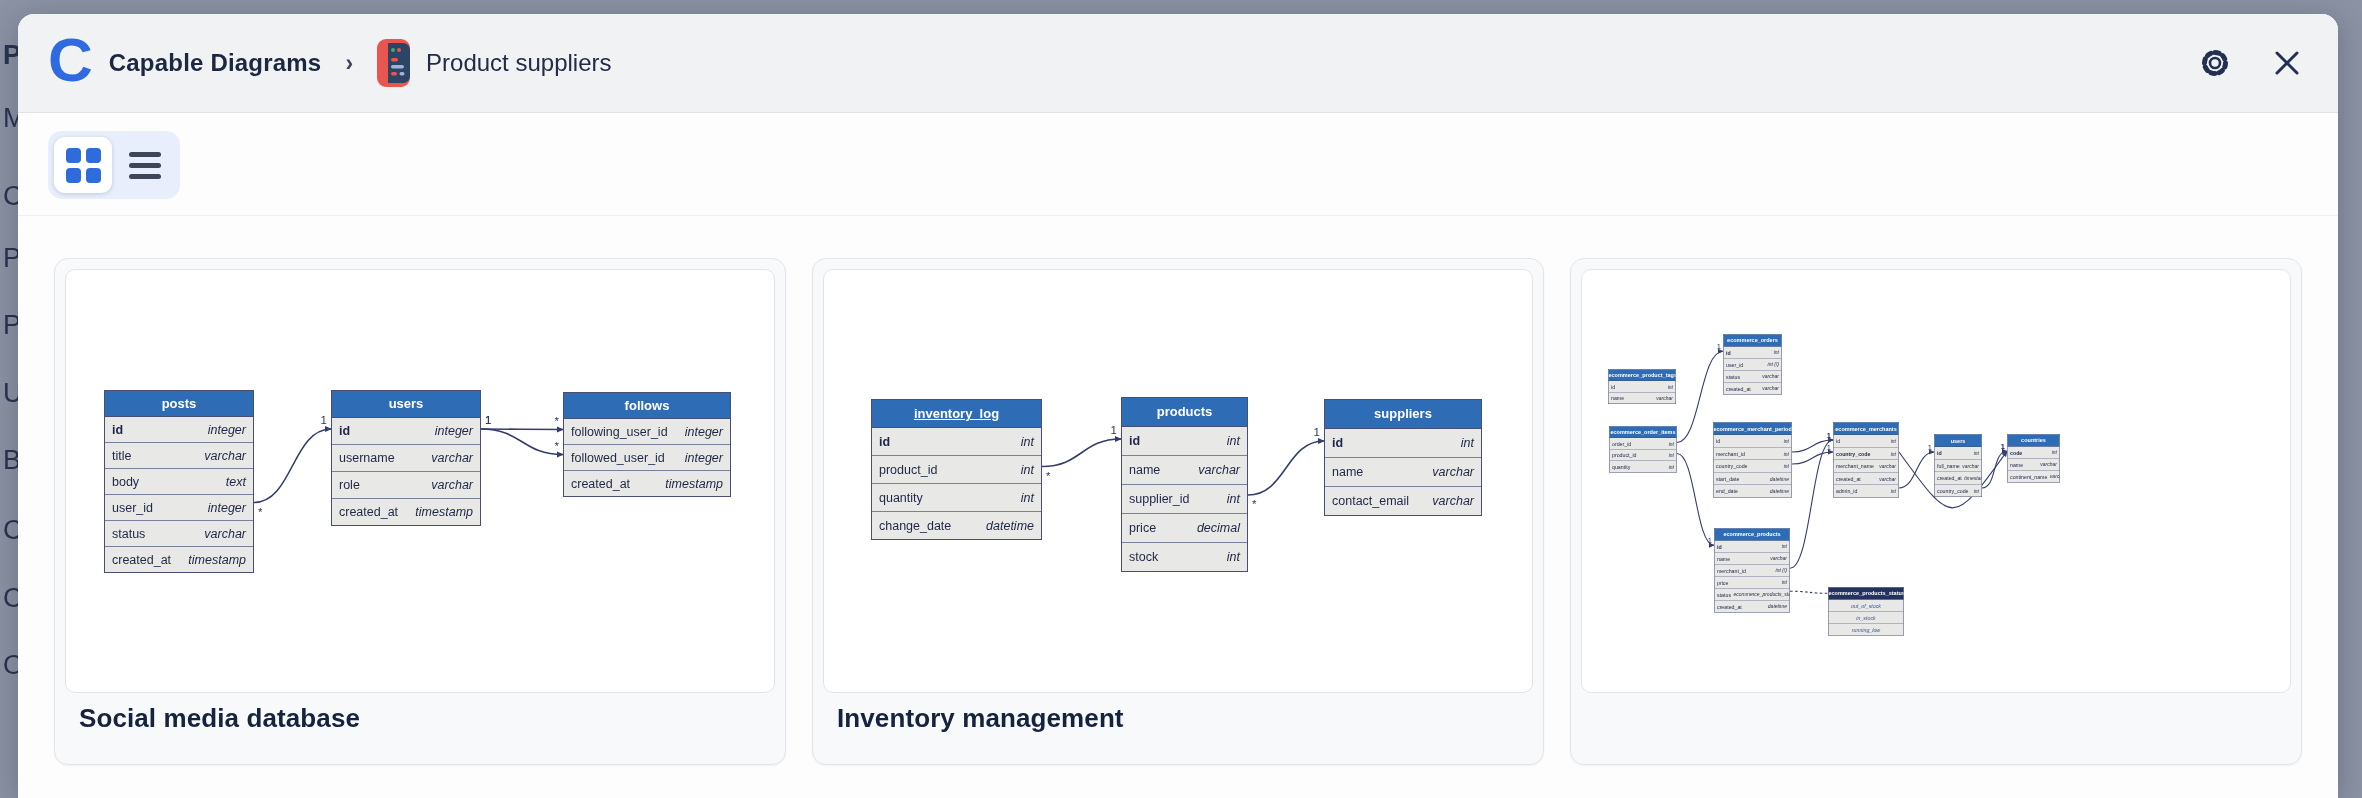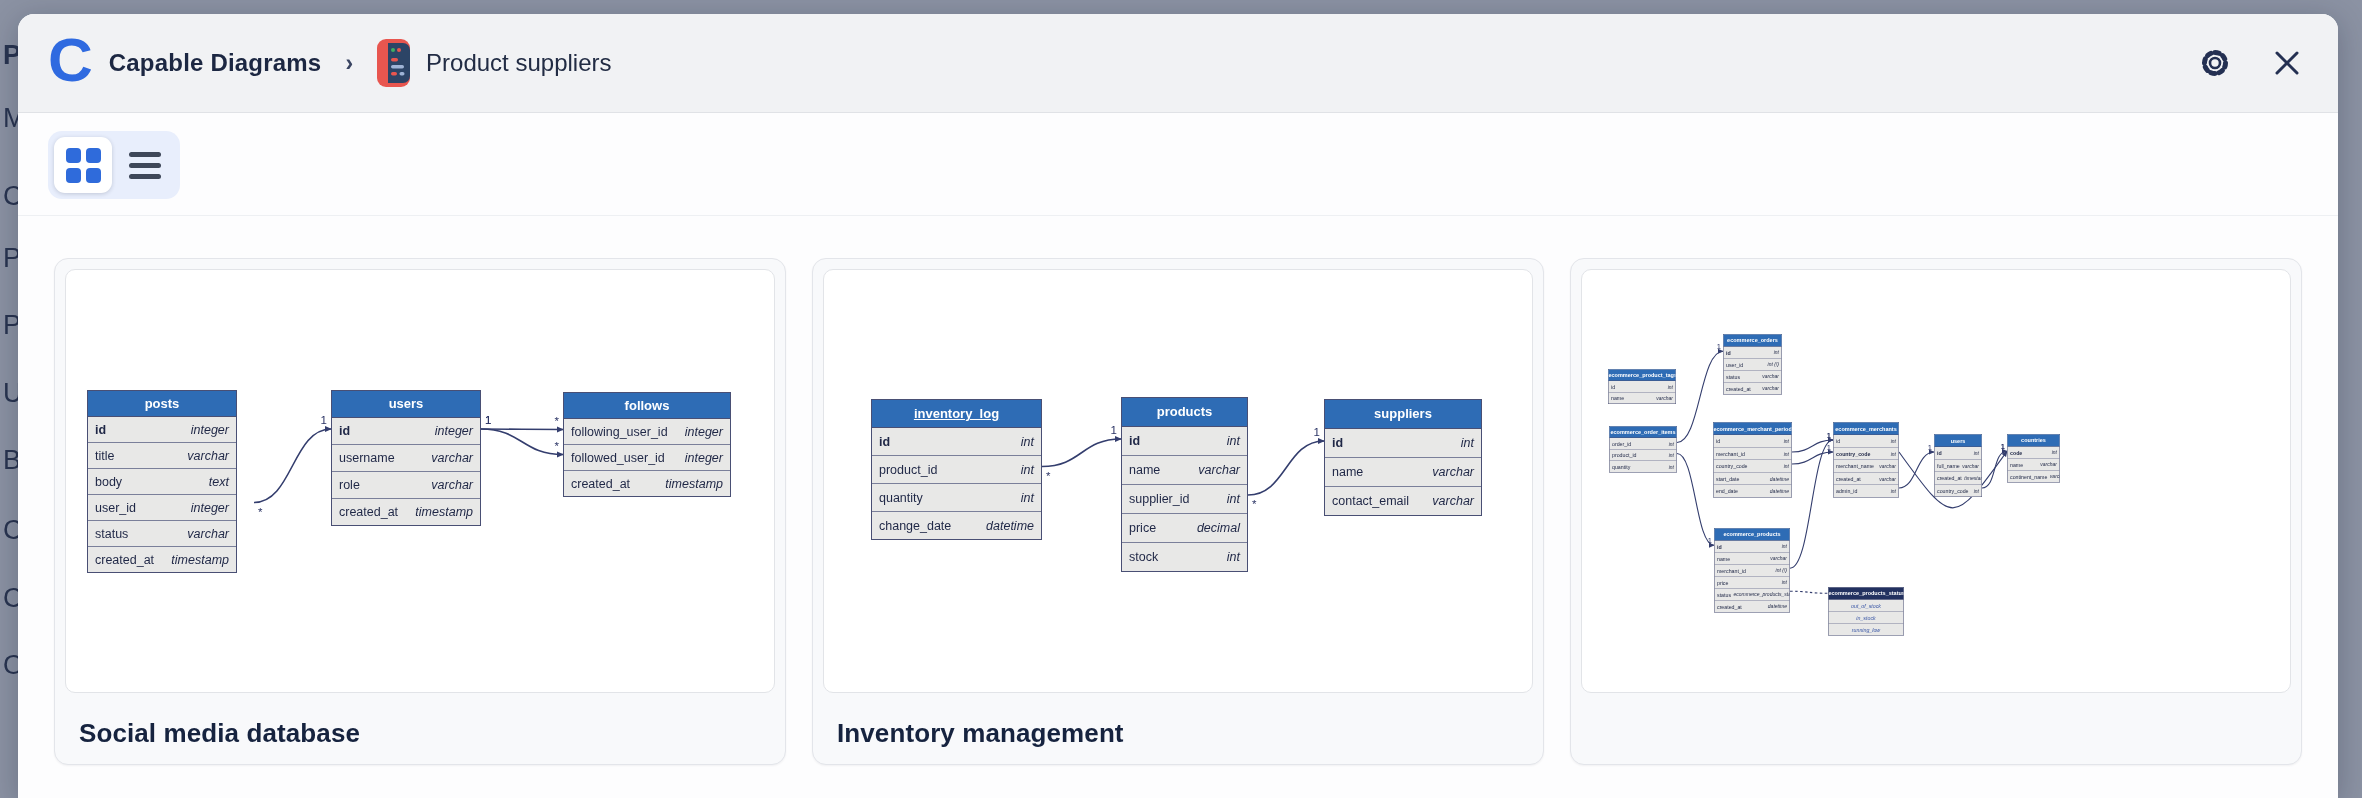--- a/index.html
+++ b/index.html
@@ -41,21 +41,21 @@
   .list-glyph{display:flex;flex-direction:column;gap:6px;}
   .list-glyph span{width:32px;height:5px;background:#3e4759;border-radius:2.5px;}
   
   .content{padding:42px 36px 0 36px;}
   .cards-row{display:flex;gap:26px;}
   .card{flex:1;height:507px;background:#f8f9fb;border:1px solid #e3e5ea;border-radius:14px;
     box-sizing:border-box;display:flex;flex-direction:column;box-shadow:0 1px 2px rgba(16,24,40,.05);cursor:pointer;}
   .preview{margin:10px;height:422px;background:#fff;border:1px solid #e2e4e8;border-radius:10px;
     position:relative;overflow:hidden;flex:none;}
   .layer{position:absolute;left:0;top:0;transform-origin:0 0;}
-  .card-foot{flex:1;display:flex;align-items:center;padding:0 24px;}
+  .card-foot{flex:1;display:flex;padding:0 24px;}
   .card-title{font-size:26px;font-weight:700;color:#16233f;letter-spacing:.1px;}
   
   .tbl{position:absolute;background:#e8e8e7;border:1px solid #494f74;box-sizing:border-box;}
   .tblh{background:#2e6cb5;color:#fff;font-weight:700;text-align:center;font-size:13px;
     border-bottom:1px solid #494f74;overflow:hidden;white-space:nowrap;}
   .tbl.enum .tblh{background:#223160;}
   .trow{display:flex;justify-content:space-between;align-items:center;padding:0 7px;
     border-bottom:1px solid #7a7f9a;font-size:12.5px;color:#1f2746;white-space:nowrap;overflow:hidden;}
   .trow:last-child{border-bottom:none;}
   .fname.bold{font-weight:700;}
@@ -159,21 +159,21 @@
                 <path d="M 188 232.5 C 226.5 232.5, 226.5 159, 265 159" fill="none" stroke="#343e6e" stroke-width="1.6" marker-end="url(#arw0)"></path>
                 <text x="192" y="245.5" text-anchor="start" font-size="11.5" class="rel-label">*</text>
                 <text x="261" y="154" text-anchor="end" font-size="11.5" class="rel-label">1</text>
                 <path d="M 415 159 C 456 159, 456 159.5, 497 159.5" fill="none" stroke="#343e6e" stroke-width="1.6" marker-end="url(#arw0)"></path>
                 <text x="419" y="154" text-anchor="start" font-size="11.5" class="rel-label">1</text>
                 <text x="493" y="154.5" text-anchor="end" font-size="11.5" class="rel-label">*</text>
                 <path d="M 415 159 C 456 159, 456 184.5, 497 184.5" fill="none" stroke="#343e6e" stroke-width="1.6" marker-end="url(#arw0)"></path>
                 <text x="419" y="154" text-anchor="start" font-size="11.5" class="rel-label">1</text>
                 <text x="493" y="179.5" text-anchor="end" font-size="11.5" class="rel-label">*</text>
               </svg>
-              <div class="tbl" style="left: 21px; top: 120px; width: 150px;">
+              <div class="tbl" style="left: 38px; top: 120px; width: 150px;">
                 <div class="tblh" style="height: 25px; line-height: 25px;">posts</div>
                 <div class="trow" style="height: 25px;">
                   <span class="fname bold">id</span>
                   <span class="ftype">integer</span>
                 </div>
                 <div class="trow" style="height: 25px;">
                   <span class="fname">title</span>
                   <span class="ftype">varchar</span>
                 </div>
                 <div class="trow" style="height: 25px;">

